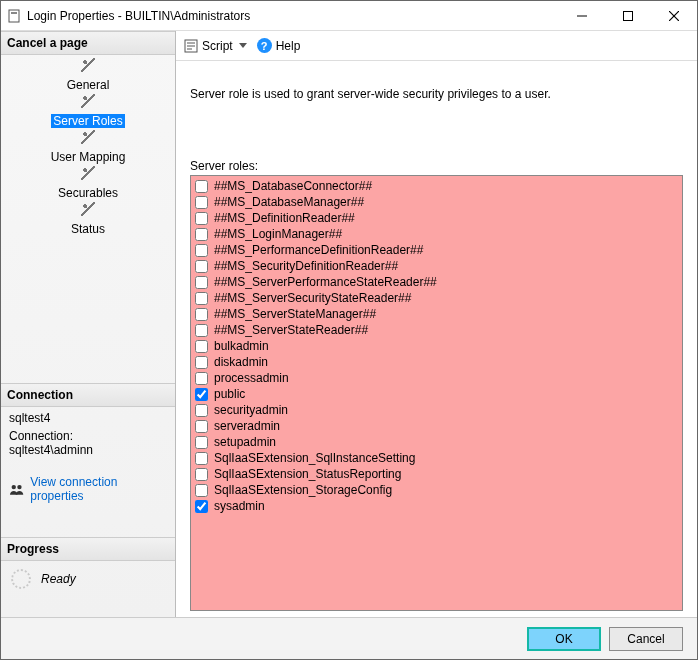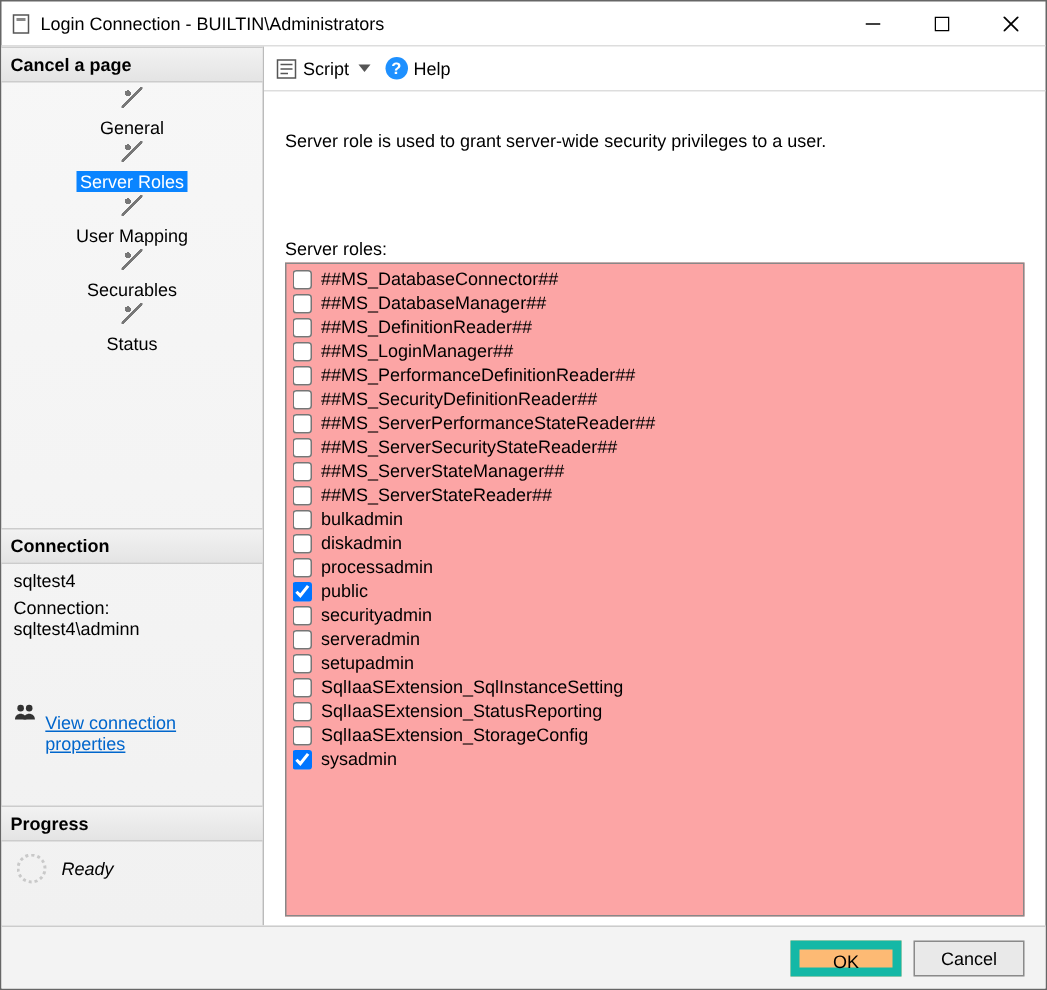--- a/index.html
+++ b/index.html
@@ -44,21 +44,21 @@
     width:14px; height:14px; flex:0 0 14px;
     background:
       radial-gradient(circle at 30% 30%, #777 2px, transparent 2px),
       linear-gradient(135deg, transparent 45%, #777 45%, #777 55%, transparent 55%);
   }
   .leftspacer { flex:1; }
   .conn-body { padding:4px 8px 8px; font-size:12px; }
   .conn-body .lbl { margin-top:4px; }
   .conn-body .val { margin-bottom:4px; }
   .link-row { display:flex; align-items:center; gap:6px; padding:6px 8px; font-size:12px;}
-  .link-row a { color:#0066cc; text-decoration:underline; cursor:pointer;margin-top:31px;}
+  .link-row a { color:#0066cc; cursor:pointer;}
   .people-icon { width:16px; height:12px; }
   .progress-body { display:flex; align-items:center; gap:10px; padding:8px 10px 28px; font-size:12px;font-style:italic;}
   .spinner {
     width:20px; height:20px; border:2px dotted #c9c9c9; border-radius:50%;
   }
   .rightcol { flex:1; display:flex; flex-direction:column; min-width:0;}
   .toolbar {
     height:30px; display:flex; align-items:center; gap:10px;
     padding:0 8px; border-bottom:1px solid #ddd; font-size:12px;
   }
@@ -80,33 +80,33 @@
   .role-row input { margin:0; width:13px; height:13px; }
   .footer {
     height:42px; border-top:1px solid #ccc;
     display:flex; align-items:center; justify-content:flex-end;
     gap:8px; padding:0 14px; background:#f3f3f3;
   }
   .btn {
     min-width:74px; height:24px; font-size:12px;
     background:#e9e9e9; border:1px solid #8a8a8a; cursor:default;
   }
-  .btn.primary { border:6px solid #14b8a6; background:#fdba74;}
+  .btn.primary { border:2px solid #14b8a6; background:#7dd3fc;}
 </style>
 </head>
 <body>
 
 <div class="window">
 
   <div class="titlebar">
     <svg class="title-icon" viewBox="0 0 14 14">
       <rect x="2" y="1" width="10" height="12" fill="none" stroke="#555" stroke-width="1"></rect>
       <rect x="4" y="3" width="6" height="2" fill="#888"></rect>
     </svg>
-    <span>Login Connection - BUILTIN\Administrators</span>
+    <span>Login Properties - BUILTIN\Administrators</span>
     <div class="spacer"></div>
     <div class="winbtn">
       <svg width="10" height="10">
           <line x1="0" y1="5" x2="10" y2="5" stroke="#000" stroke-width="1"></line>
         </svg>
     </div>
     <div class="winbtn">
       <svg width="10" height="10">
           <rect x="0.5" y="0.5" width="9" height="9" fill="none" stroke="#000" stroke-width="1"></rect>
         </svg>

